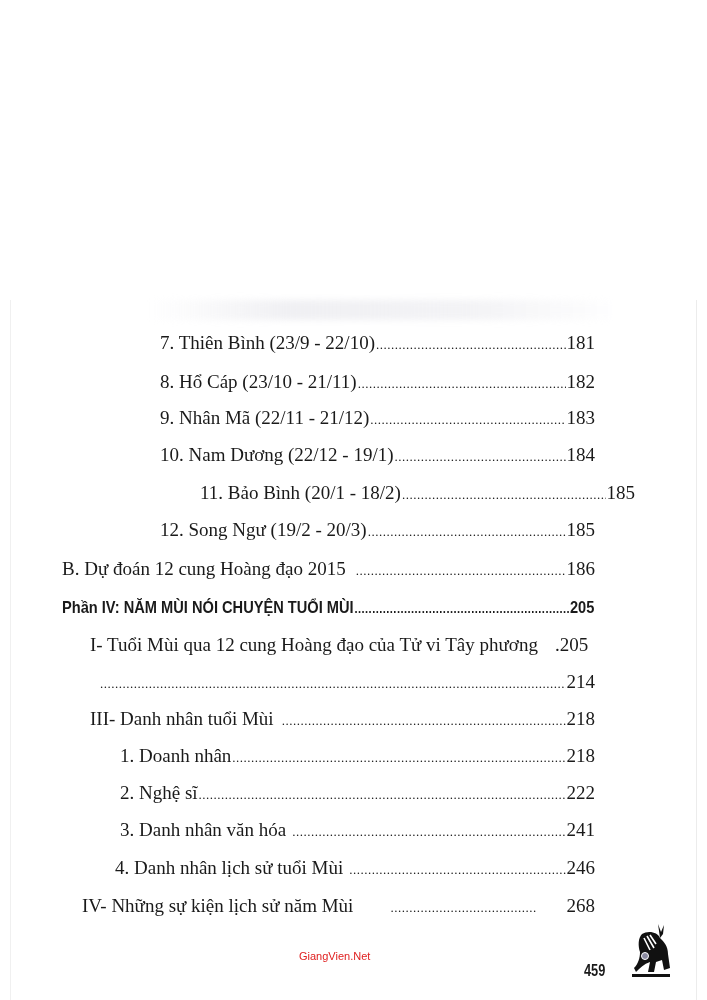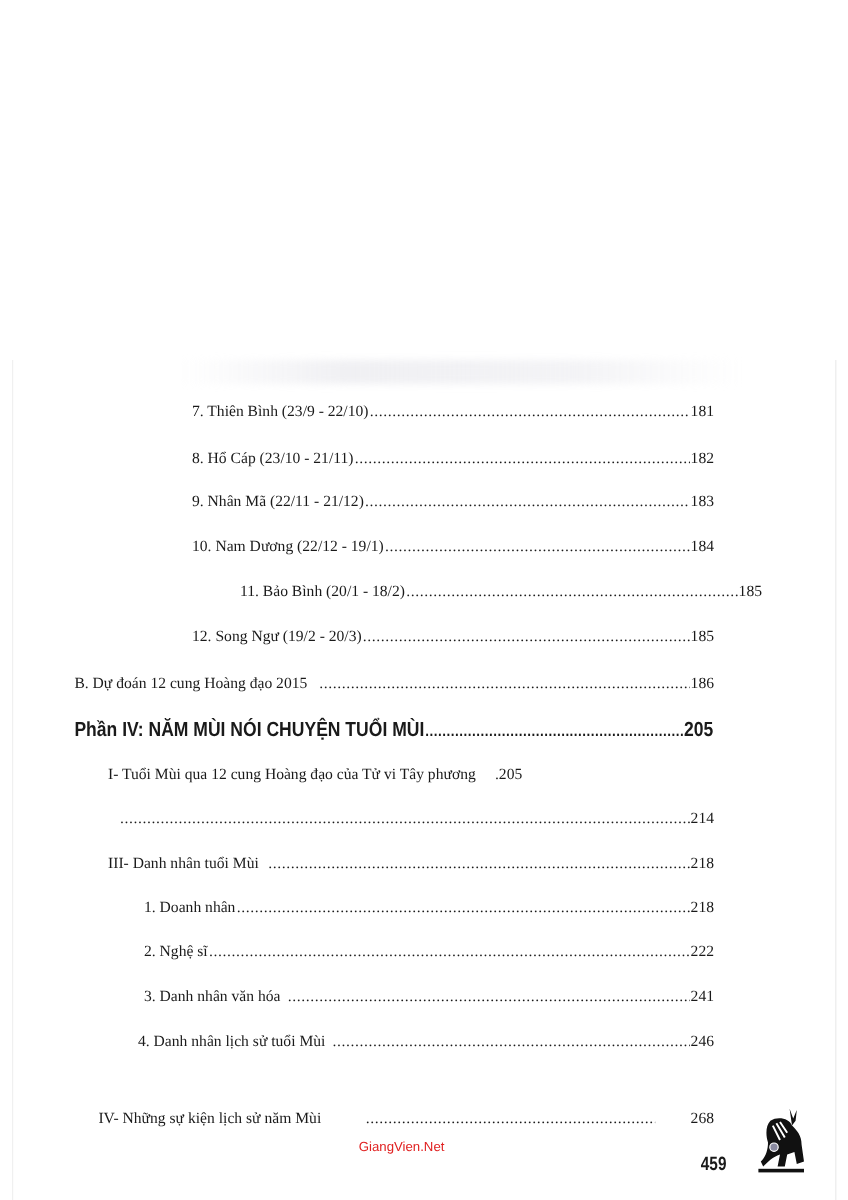--- a/index.html
+++ b/index.html
@@ -12,21 +12,21 @@
     border-left:1px solid #f0f0f0; border-right:1px solid #ececec;
   }
   .ghost {
     position:absolute; top:300px; left:150px; width:470px; height:20px;
     background:linear-gradient(90deg, rgba(240,240,244,0) 0%, rgba(236,236,240,0.8) 30%, rgba(236,236,240,0.6) 70%, rgba(240,240,244,0) 100%);
     filter:blur(3px);
   }
   .toc { position:absolute; top:0; left:0; width:707px; }
   .row {
     position:absolute; display:flex; align-items:baseline;
-    font-size:13px; line-height:24px; white-space:nowrap;font-family:Liberation Serif, serif;
+    font-size:19px; line-height:24px; white-space:nowrap;font-family:Liberation Serif, serif;
   }
   .row .label { flex:0 0 auto; }
   .row .leader {
     flex:1 1 auto; overflow:hidden; margin:0 1px;
     font-size:13px; letter-spacing:0.5px;
   }
   .row .leader::after { content:"........................................................................................................................................................................................................"; }
   .row .page { flex:0 0 auto; }
   .row.bold {
     font-family:"Liberation Sans", "DejaVu Sans", sans-serif; font-weight:bold;
@@ -82,23 +82,23 @@
   <div class="row" style="top:557px;left:62px;width:533px;justify-content:space-between;">
     <span class="label">B. Dự đoán 12 cung Hoàng đạo 2015</span>
     <span class="leader" style="margin-left:10px;"></span>
     <span class="page">186</span>
   </div>
   <div class="row bold" style="top:596px;left:62px;width:619px;">
     <span class="label">Phần IV: NĂM MÙI NÓI CHUYỆN TUỔI MÙI</span>
     <span class="leader"></span>
     <span class="page">205</span>
   </div>
-  <div class="row" style="top:633px;left:90px;width:505px;">
+  <div class="row" style="top:633px;left:90px;width:505px;gap:17px;">
     <span class="label">I- Tuổi Mùi qua 12 cung Hoàng đạo của Tử vi Tây phương</span>
-    <span class="page" style="margin-left:16px;">.205</span>
+    <span class="page" style="margin-left:0;">.205</span>
   </div>
   <div class="row" style="top:670px;left:90px;width:505px;">
     <span class="leader" style="margin-left:10px;"></span>
     <span class="page">214</span>
   </div>
   <div class="row" style="top:707px;left:90px;width:505px;">
     <span class="label">III- Danh nhân tuổi Mùi</span>
     <span class="leader" style="margin-left:8px;"></span>
     <span class="page">218</span>
   </div>
@@ -115,21 +115,21 @@
   <div class="row" style="top:818px;left:120px;width:475px;">
     <span class="label">3. Danh nhân văn hóa</span>
     <span class="leader" style="margin-left:6px;"></span>
     <span class="page">241</span>
   </div>
   <div class="row" style="top:856px;left:115px;width:480px;">
     <span class="label">4. Danh nhân lịch sử tuổi Mùi</span>
     <span class="leader" style="margin-left:6px;"></span>
     <span class="page">246</span>
   </div>
-  <div class="row" style="top:920px;left:82px;width:513px;gap:29px;">
+  <div class="row" style="top:894px;left:82px;width:513px;gap:29px;">
     <span class="label">IV- Những sự kiện lịch sử năm Mùi</span>
     <span class="leader" style="margin-left:8px;"></span>
     <span class="page">268</span>
   </div>
 </div>
 
 <div class="watermark">GiangVien.Net</div>
 <div class="folio">459</div>
 <svg class="goat" viewBox="0 0 48 60">
   <path d="M30 4 L33 12 L36 5 L35 14 L32 18 Z" fill="#111"></path>

